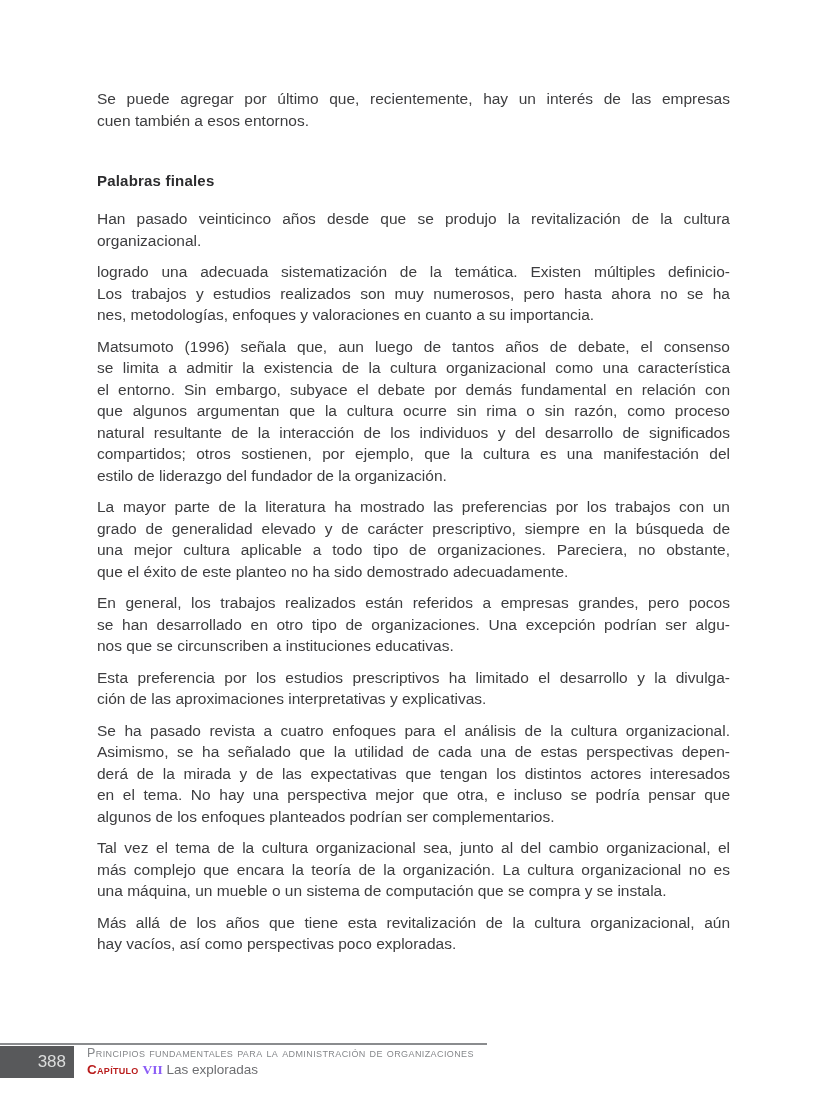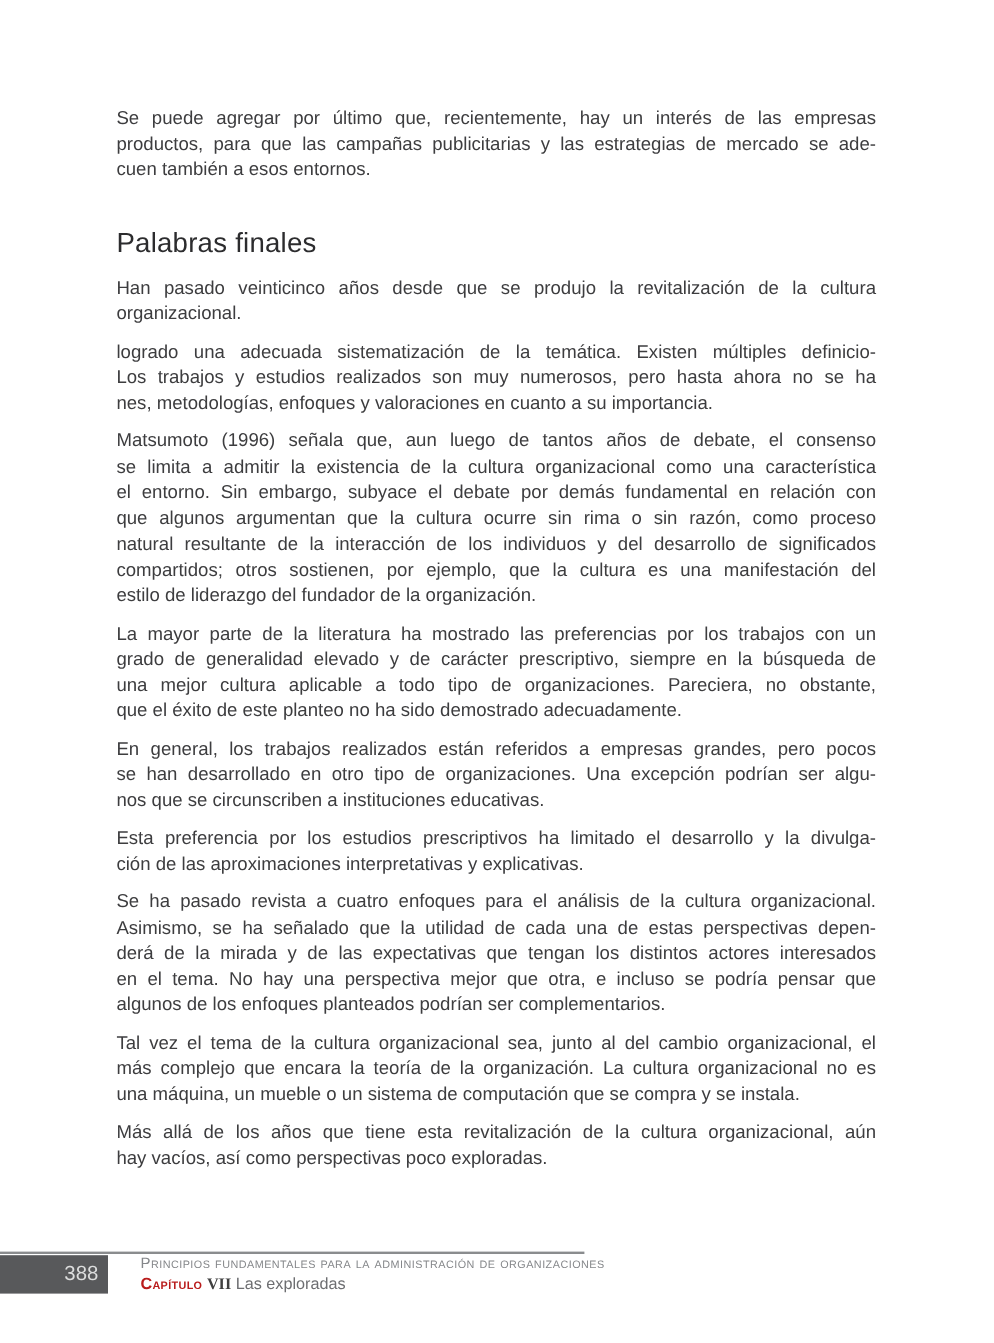--- a/index.html
+++ b/index.html
@@ -31,53 +31,53 @@
   .para .line {
     text-align: justify;
     text-align-last: justify;
     white-space: normal;
   }
   .para .line.last {
     text-align: left;
     text-align-last: left;
   }
   h1.section-heading {
-    font-size: 23px;
+    font-size: 15px;
     line-height: 27px;
-    font-weight: normal;
+    font-weight: bold;
     color: #2c2c2e;
     margin: 36px 0 14px 0;
     letter-spacing: 0.2px;
   }
   
   .footer-rule {
     position: absolute;
     left: 0;
     top: 1043px;
     width: 487px;
     height: 2px;
     background: #8a8c8e;
   }
   .page-number-box {
     position: absolute;
     left: 0;
     top: 1046px;
-    width: 90px;
+    width: 74px;
     height: 32px;
     background: #58595b;
     color: #dcdddd;
     font-size: 17px;
     line-height: 32px;
     text-align: right;
     padding-right: 8px;
     box-sizing: border-box;
   }
   .footer-text {
     position: absolute;
-    left: 117px;
+    left: 87px;
     top: 1046px;
     color: #808285;
   }
   .footer-book-title {
     font-variant: small-caps;
     font-size: 12.5px;
     line-height: 15px;
     letter-spacing: 0.4px;
     color: #85878a;
   }
@@ -88,35 +88,34 @@
   }
   .footer-chapter-label {
     font-variant: small-caps;
     font-weight: bold;
     color: #b91c1c;
     letter-spacing: 0.3px;
   }
   .footer-chapter-number {
     font-family: "Liberation Serif", serif;
     font-weight: bold;
-    color: #404040;
+    color: #8b5cf6;
   }
   .footer-chapter-title {
     color: #6d6e71;
   }
 </style>
 </head>
 <body>
 
 <div class="page">
 
   <div class="content" id="content">
       <div class="para">
         <div class="line">Se puede agregar por último que, recientemente, hay un interés de las empresas</div>
-        <div class="line">productos, para que las campañas publicitarias y las estrategias de mercado se ade-</div>
         <div class="line last">cuen también a esos entornos.</div>
       </div>
       <h1 class="section-heading">Palabras finales</h1>
       <div class="para">
         <div class="line">Han pasado veinticinco años desde que se produjo la revitalización de la cultura</div>
         <div class="line last">organizacional.</div>
       </div>
       <div class="para">
         <div class="line">logrado una adecuada sistematización de la temática. Existen múltiples definicio-</div>
         <div class="line">Los trabajos y estudios realizados son muy numerosos, pero hasta ahora no se ha</div>

